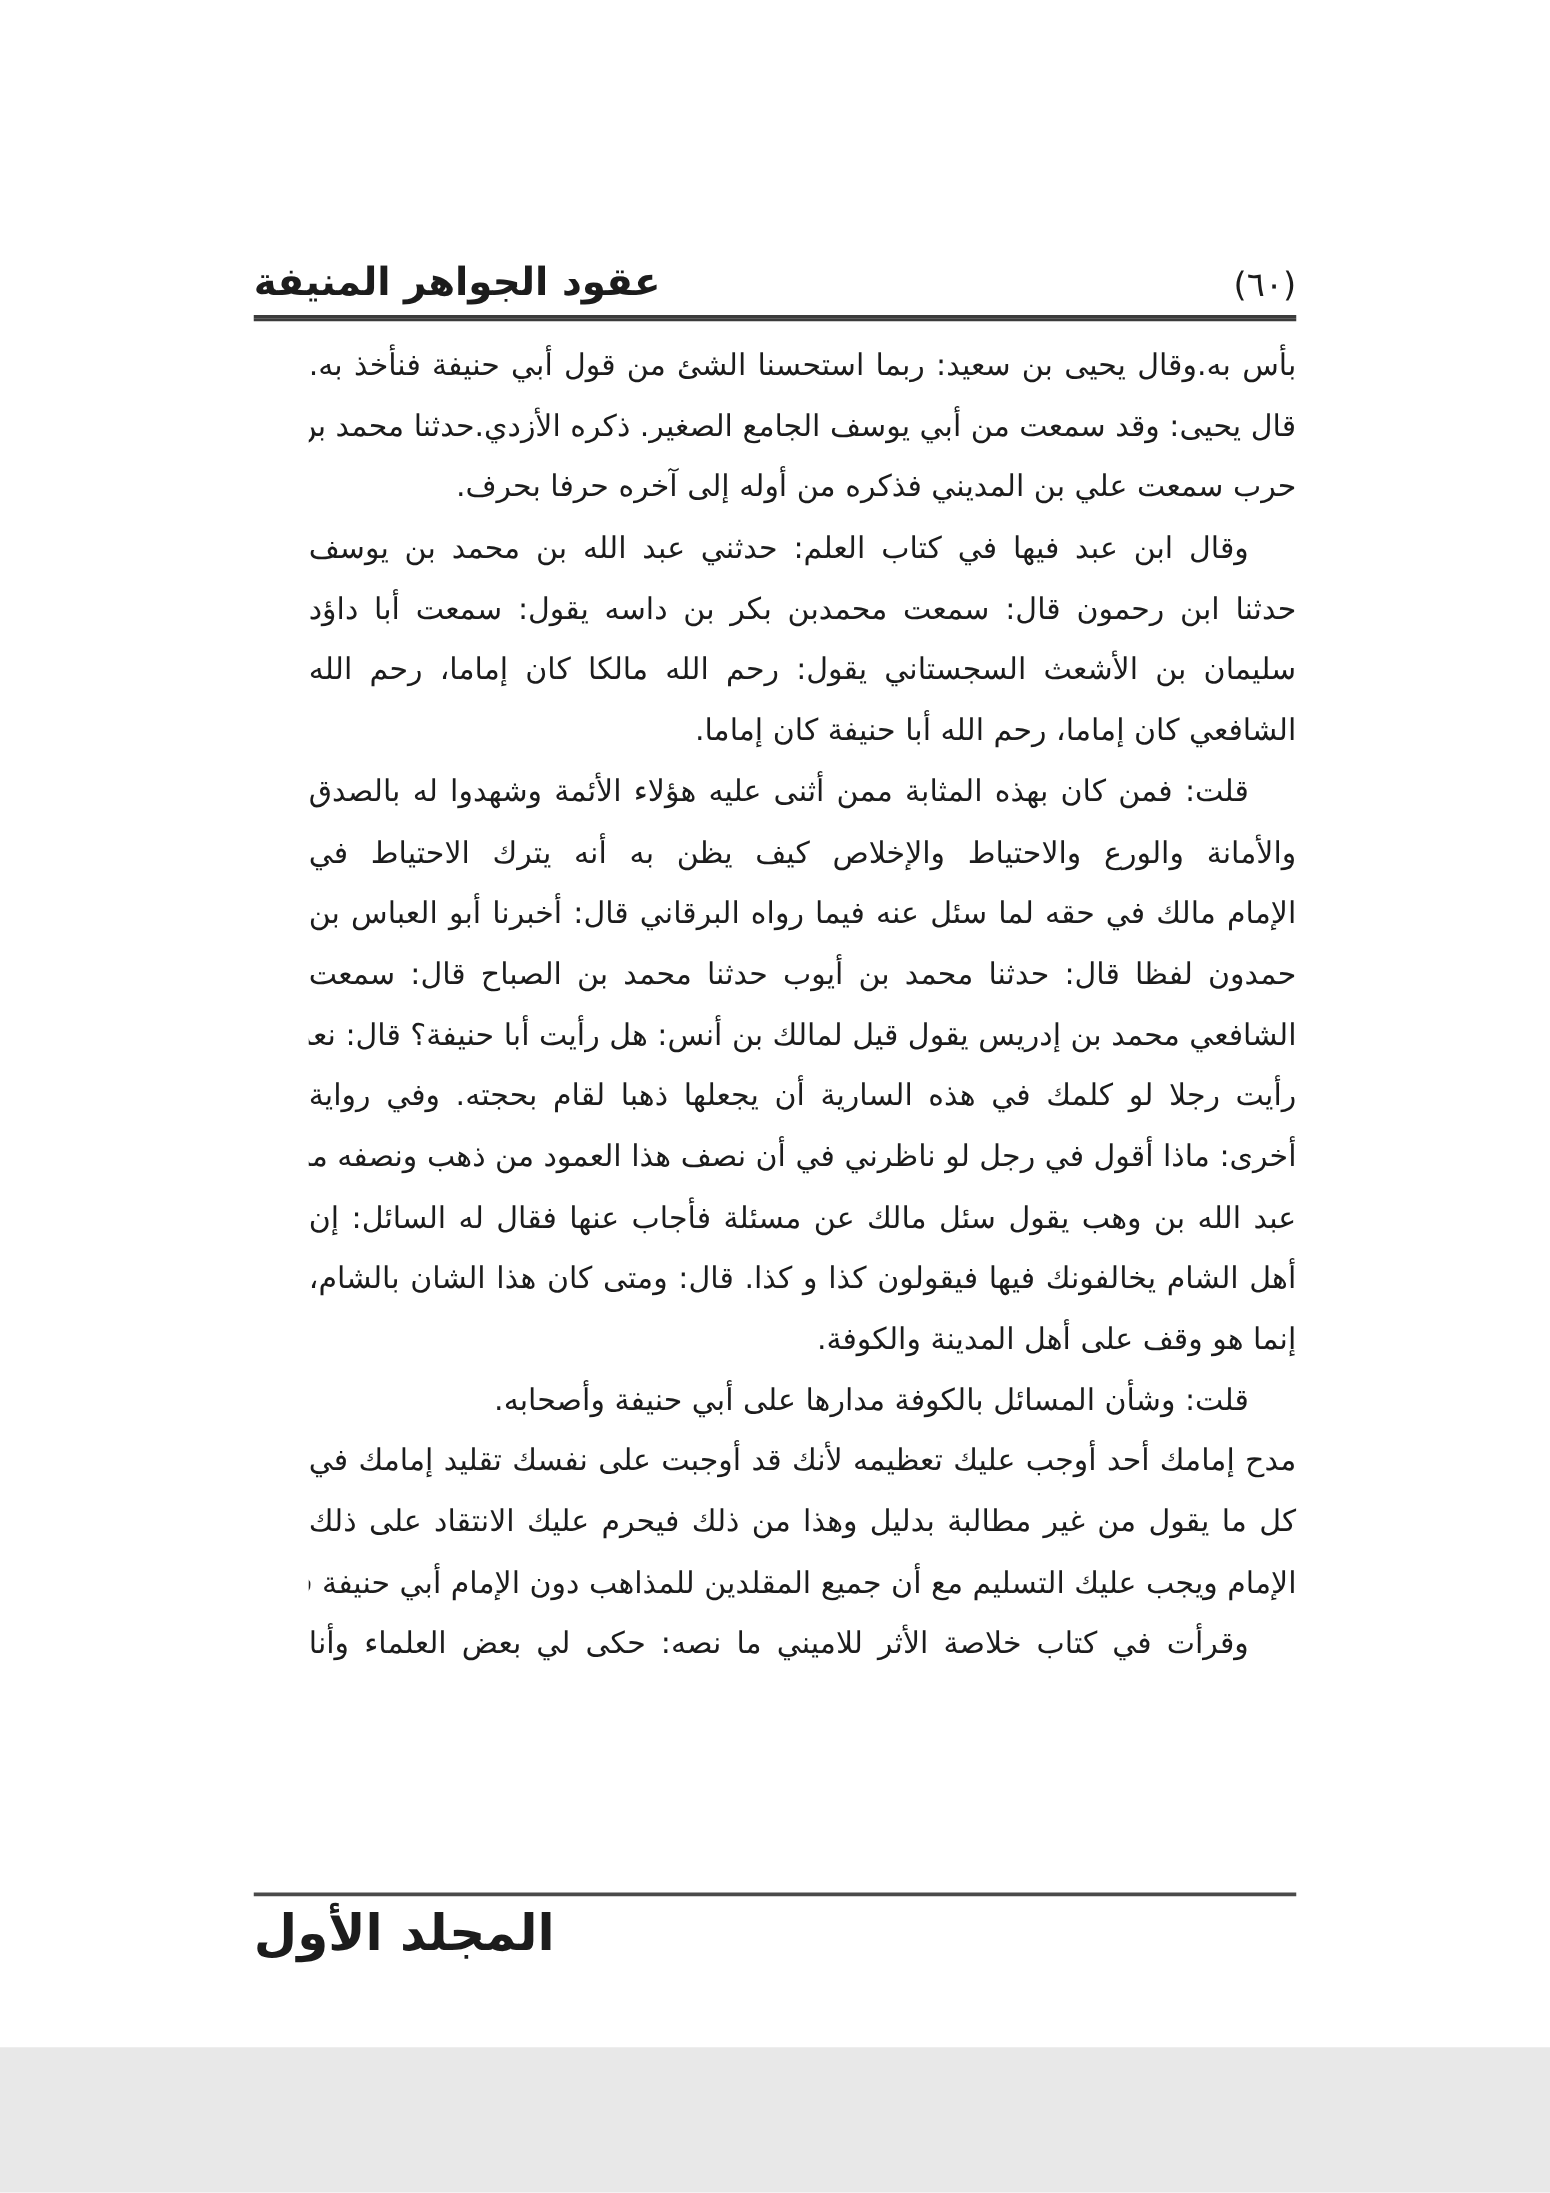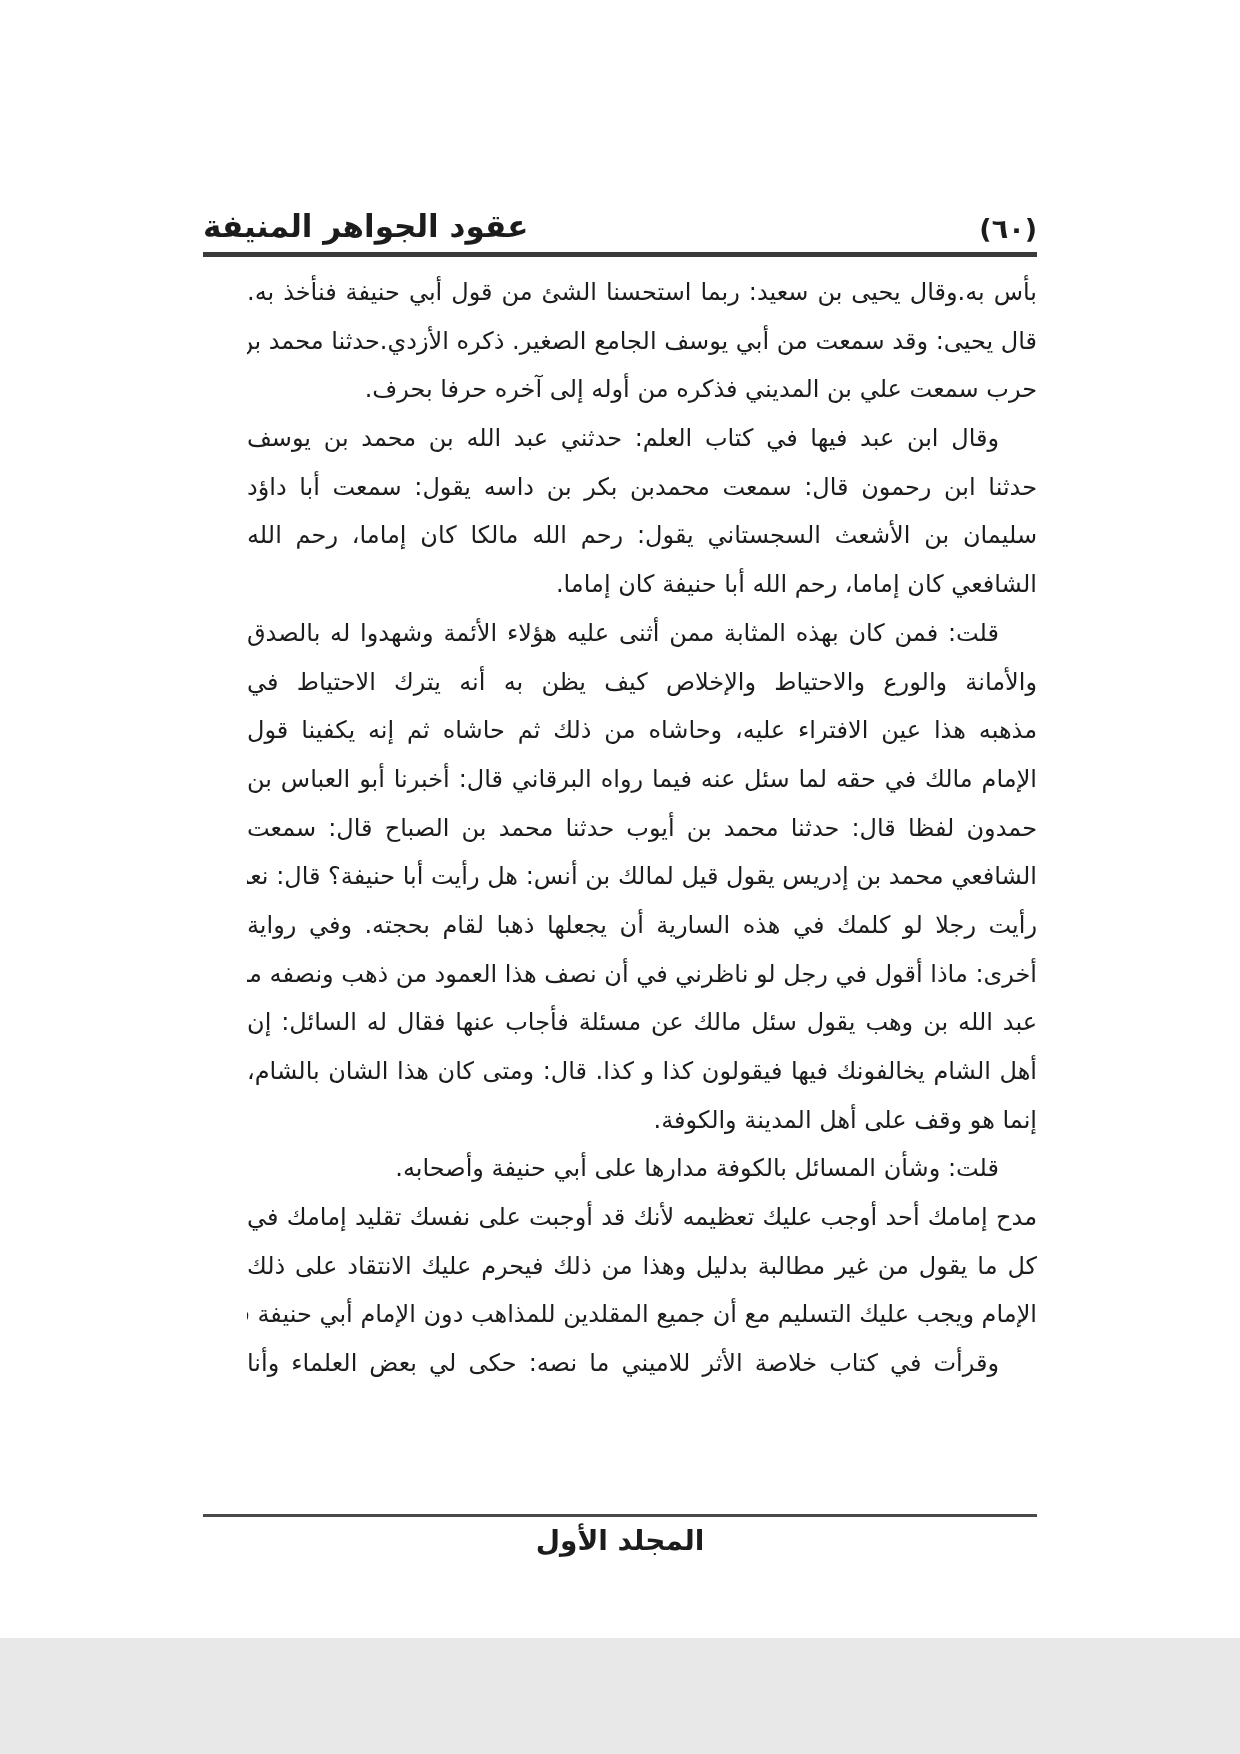--- a/index.html
+++ b/index.html
@@ -24,21 +24,21 @@
     left: 203px;
     width: 834px;
     height: 50px;
     display: flex;
     flex-direction: row;
     justify-content: space-between;
     align-items: flex-end;
   }
   .page-number {
     font-size: 27px;
-    font-weight: bold;
+    font-weight: normal;
     letter-spacing: 1px;
     padding-left: 18px;
     line-height: 1;
   }
   .book-title {
     margin: 0;
     font-size: 31px;
     font-weight: bold;
     direction: rtl;
     line-height: 1;
@@ -87,23 +87,23 @@
     left: 203px;
     width: 834px;
     height: 0;
     border-top: 3px solid #4a4a4a;
   }
   .footer-label {
     position: absolute;
     top: 1524px;
     left: 203px;
     width: 834px;
-    text-align: center;
+    text-align: left;
     direction: rtl;
-    font-size: 28px;
+    font-size: 40px;
     font-weight: bold;
   }
 </style>
 </head>
 <body>
 
 <div class="page">
 
   <div class="header-row">
     <span class="book-title">عقود الجواهر المنيفة</span>
@@ -115,21 +115,20 @@
   <main class="body-text" id="body-lines">
       <div class="line" dir="rtl">بأس به.وقال يحيى بن سعيد: ربما استحسنا الشئ من قول أبي حنيفة فنأخذ به.</div>
       <div class="line" dir="rtl">قال يحيى: وقد سمعت من أبي يوسف الجامع الصغير. ذكره الأزدي.حدثنا محمد بن</div>
       <div class="line end" dir="rtl">حرب سمعت علي بن المديني فذكره من أوله إلى آخره حرفا بحرف.</div>
       <div class="line indent" dir="rtl">وقال ابن عبد فيها في كتاب العلم: حدثني عبد الله بن محمد بن يوسف</div>
       <div class="line" dir="rtl">حدثنا ابن رحمون قال: سمعت محمدبن بكر بن داسه يقول: سمعت أبا داؤد</div>
       <div class="line" dir="rtl">سليمان بن الأشعث السجستاني يقول: رحم الله مالكا كان إماما، رحم الله</div>
       <div class="line end" dir="rtl">الشافعي كان إماما، رحم الله أبا حنيفة كان إماما.</div>
       <div class="line indent" dir="rtl">قلت: فمن كان بهذه المثابة ممن أثنى عليه هؤلاء الأئمة وشهدوا له بالصدق</div>
       <div class="line" dir="rtl">والأمانة والورع والاحتياط والإخلاص كيف يظن به أنه يترك الاحتياط في</div>
-      <div class="line" dir="rtl">مذهبه هذا عين الافتراء عليه، وحاشاه من ذلك ثم حاشاه ثم إنه يكفينا قول</div>
       <div class="line" dir="rtl">الإمام مالك في حقه لما سئل عنه فيما رواه البرقاني قال: أخبرنا أبو العباس بن</div>
       <div class="line" dir="rtl">حمدون لفظا قال: حدثنا محمد بن أيوب حدثنا محمد بن الصباح قال: سمعت</div>
       <div class="line" dir="rtl">الشافعي محمد بن إدريس يقول قيل لمالك بن أنس: هل رأيت أبا حنيفة؟ قال: نعم</div>
       <div class="line" dir="rtl">رأيت رجلا لو كلمك في هذه السارية أن يجعلها ذهبا لقام بحجته. وفي رواية</div>
       <div class="line" dir="rtl">أخرى: ماذا أقول في رجل لو ناظرني في أن نصف هذا العمود من ذهب ونصفه من</div>
       <div class="line" dir="rtl">عبد الله بن وهب يقول سئل مالك عن مسئلة فأجاب عنها فقال له السائل: إن</div>
       <div class="line" dir="rtl">أهل الشام يخالفونك فيها فيقولون كذا و كذا. قال: ومتى كان هذا الشان بالشام،</div>
       <div class="line end" dir="rtl">إنما هو وقف على أهل المدينة والكوفة.</div>
       <div class="line end indent" dir="rtl">قلت: وشأن المسائل بالكوفة مدارها على أبي حنيفة وأصحابه.</div>
       <div class="line" dir="rtl">مدح إمامك أحد أوجب عليك تعظيمه لأنك قد أوجبت على نفسك تقليد إمامك في</div>

